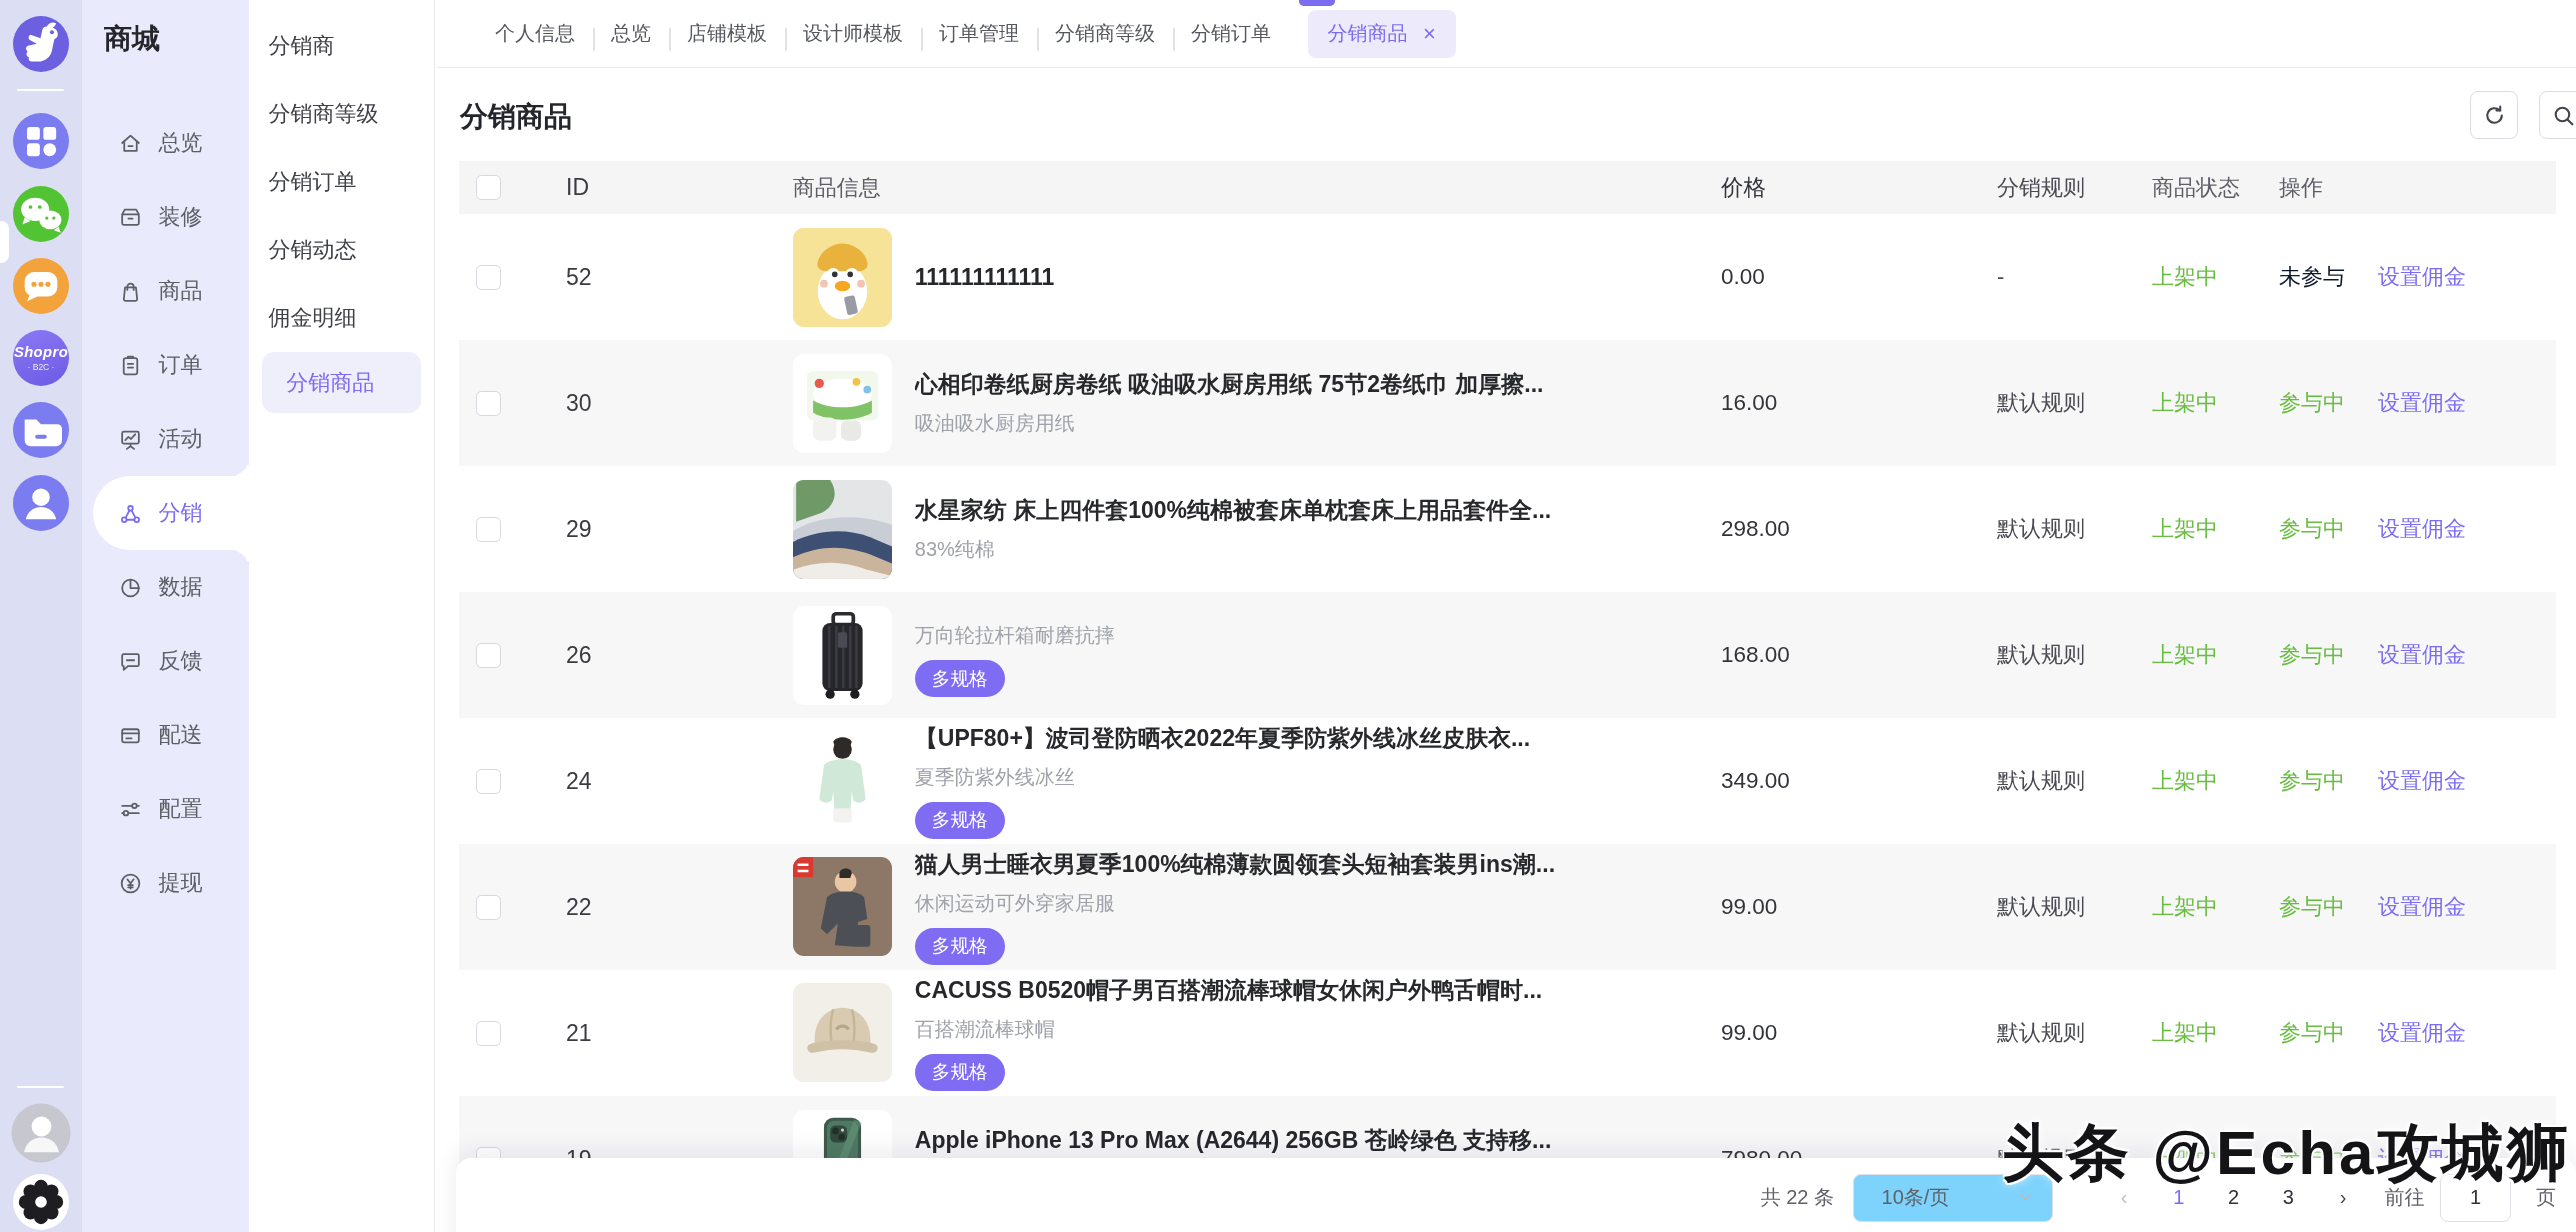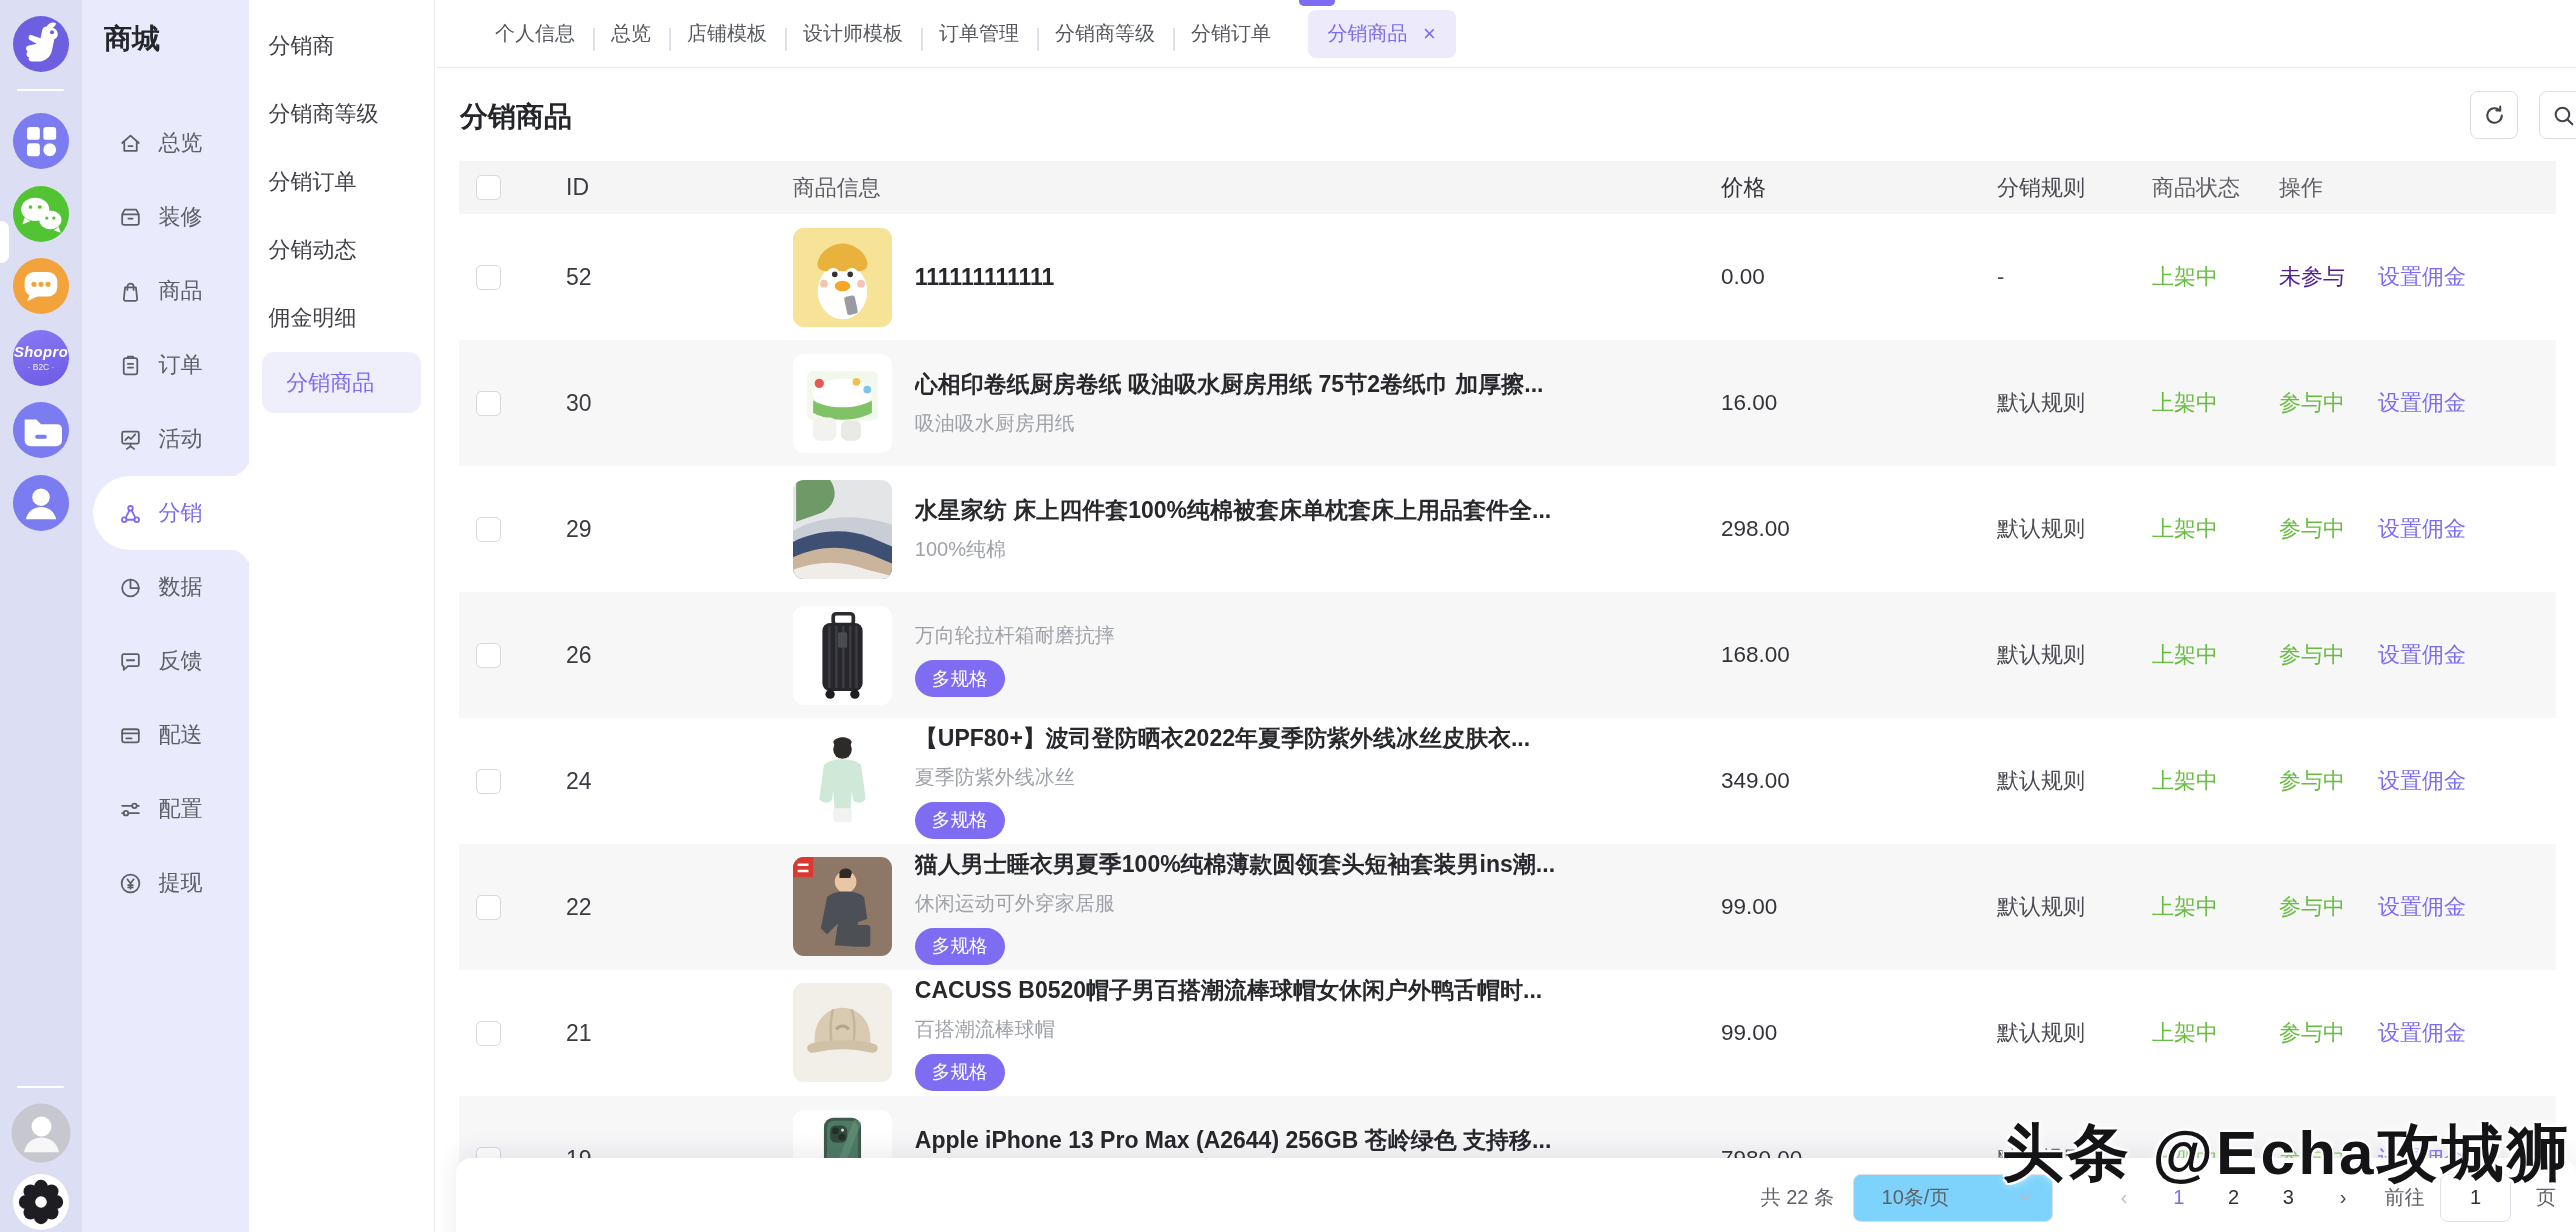--- a/index.html
+++ b/index.html
@@ -65,21 +65,21 @@
   .pimg svg{width:99px;height:99px;display:block;}
   .pmeta{margin-left:23px;display:flex;flex-direction:column;justify-content:center;min-width:0;}
   .ptitle{font-size:23px;font-weight:600;color:#27282c;white-space:nowrap;overflow:hidden;max-width:785px;}
   .psub{font-size:20px;color:#a0a2a9;margin-top:9.3px;white-space:nowrap;overflow:hidden;}
   .ptag{align-self:flex-start;margin-top:11px;background:#7e6cf3;color:#fff;font-size:18.6px;padding:5.4px 17px;border-radius:18.6px;}
   .c-price{width:276px;font-size:22.5px;color:#33343a;}
   .c-rule{width:155px;font-size:22px;color:#4a4b52;}
   .c-status{width:127px;font-size:22px;}
   .c-action{flex:1;display:flex;gap:33px;font-size:22px;}
   .green{color:#67bd3f;}
-  .muted{color:#4c1d95;}
+  .muted{color:#0f172a;}
   .linkbtn{color:#7b6cf1;cursor:pointer;}
   .participation{cursor:pointer;}
 
   
   .pagebar{position:absolute;left:18.6px;right:0;top:1158px;height:101px;background:#fff;border-radius:15.5px 15.5px 0 0;
            box-shadow:0 -6.2px 23px rgba(20,20,60,.08);display:flex;align-items:center;justify-content:flex-end;
            padding:0 20px 22px 0;z-index:40;font-size:20px;color:#5f6168;}
   .pg-total{margin-right:18.6px;white-space:nowrap;}
   .pg-size{width:200px;height:48px;border:1.6px solid #dcdfe6;border-radius:7.8px;display:flex;align-items:center;
            justify-content:space-between;padding:0 17px 0 28px;margin-right:44px;cursor:pointer;background:#7dd3fc;}
@@ -426,21 +426,21 @@
                   <rect width="64" height="64" fill="#e4e5e7"></rect>
                   <path d="M2 0h22c6 9 2 17-5 21L2 27z" fill="#6f9a68"></path>
                   <path d="M0 33c16-10 42-12 64-4v35H0z" fill="#c9cdd6"></path>
                   <path d="M0 40c16-8 34-9 50-3l14 6v21H0z" fill="#3d4f72"></path>
                   <path d="M0 50c18-8 34-8 52-1l12 5v10H0z" fill="#cbb49c"></path>
                   <path d="M0 58c16-6 32-6 48 0l16 4v2H0z" fill="#f0ede8"></path>
                 </svg>
               </span>
       <div class="pmeta">
         <div class="ptitle">水星家纺 床上四件套100%纯棉被套床单枕套床上用品套件全...</div>
-        <div class="psub">100%纯棉</div>
+        <div class="psub">83%纯棉</div>
 
       </div>
     </div>
     <div class="c-price">298.00</div>
     <div class="c-rule">默认规则</div>
     <div class="c-status green">上架中</div>
     <div class="c-action">
       <span class="participation green">参与中</span>
       <span class="linkbtn">设置佣金</span>
     </div>

